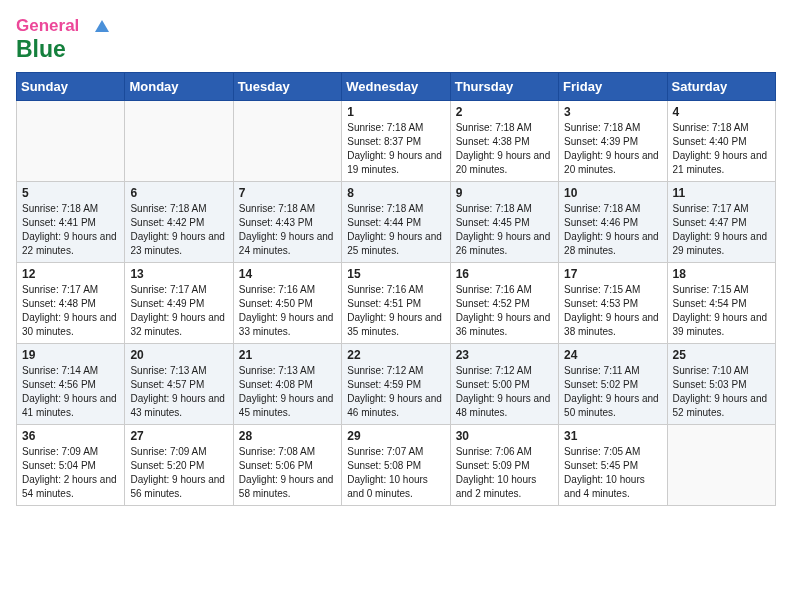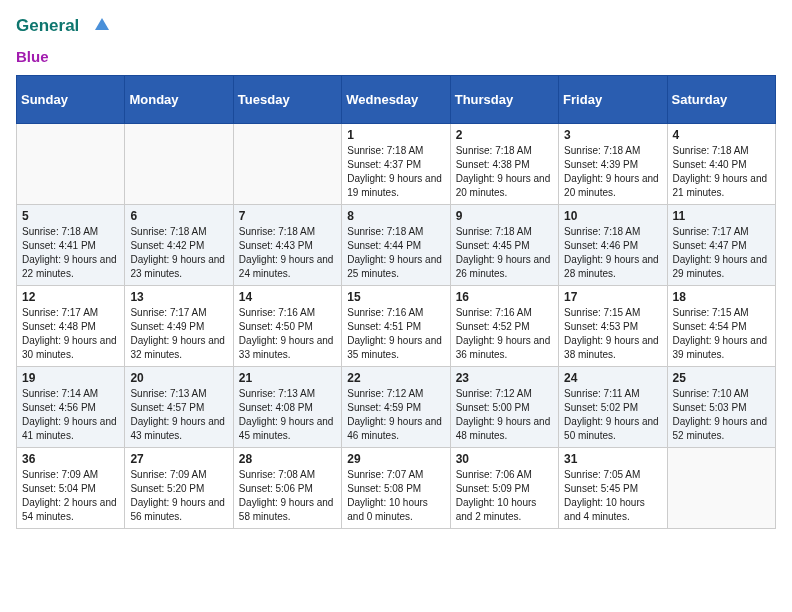--- a/index.html
+++ b/index.html
@@ -36,21 +36,21 @@
     .calendar {
       width: 100%;
       border-collapse: collapse;
       border: 1px solid #ccc;
     }
     .calendar th {
       background: #2a5db0;
       color: white;
       font-size: 13px;
       font-weight: bold;
-      padding: 16px 4px;
+      padding: 6px 4px;
       text-align: left;
       border: 1px solid #1a4a9a;
     }
     .calendar td {
       vertical-align: top;
       border: 1px solid #ccc;
       padding: 4px 5px;
       width: calc(100% / 7);
       min-height: 80px;
       font-size: 10.5px;
@@ -77,27 +77,27 @@
     .empty-cell {
       background: #f9f9f9 !important;
     }
   </style>
 </head>
 <body>
 
 <div class="header">
   <div class="logo">
   <div style="line-height:1.15;">
-    <div style="font-size:17px;font-weight:bold;color:#0f766e;display:flex;align-items:flex-start;gap:14px;">
+    <div style="font-size:17px;font-weight:bold;color:#ec4899;display:flex;align-items:flex-end;gap:14px;">
       <span>General</span>
       <svg width="18" height="18" viewBox="0 0 18 18" xmlns="http://www.w3.org/2000/svg">
         <polygon points="2,14 16,14 9,2" fill="#4a90d9"></polygon>
       </svg>
     </div>
-    <div style="font-size:15px;font-weight:bold;color:#a21caf;margin-top:12px;">Blue</div>
+    <div style="font-size:23px;font-weight:bold;color:#15803d;">Blue</div>
   </div>
 </div>
   <div class="title-block">
     <div class="month-title"></div>
     <div class="location"></div>
   </div>
 </div>
 
 <table class="calendar">
   <thead>
@@ -113,21 +113,21 @@
   </thead>
   <tbody id="calendar-body">
   <tr>
         <td class="empty-cell"></td>
         <td class="empty-cell"></td>
         <td class="empty-cell"></td>
         <td>
         <span class="day-num">1</span>
         <div class="day-info">
           <span>Sunrise: 7:18 AM</span><br>
-          <span>Sunset: 4:37 PM</span><br>
+          <span>Sunset: 8:37 PM</span><br>
           <span>Daylight: 9 hours and 19 minutes.</span>
         </div>
       </td>
         <td>
         <span class="day-num">2</span>
         <div class="day-info">
           <span>Sunrise: 7:18 AM</span><br>
           <span>Sunset: 4:38 PM</span><br>
           <span>Daylight: 9 hours and 20 minutes.</span>
         </div>

